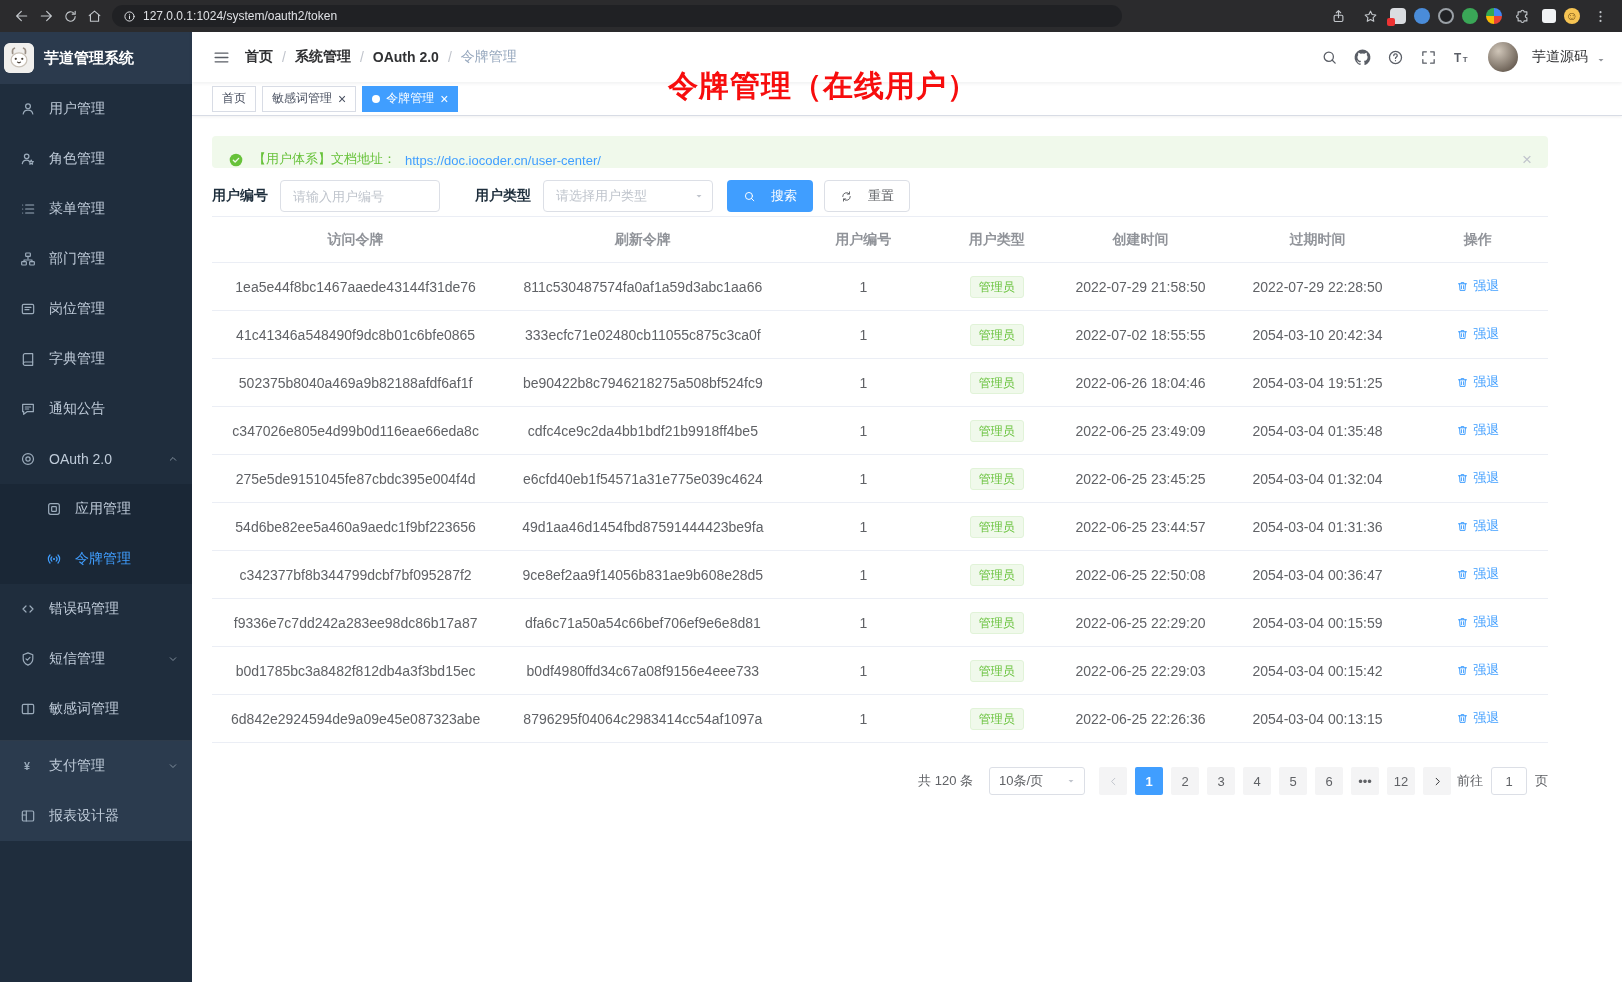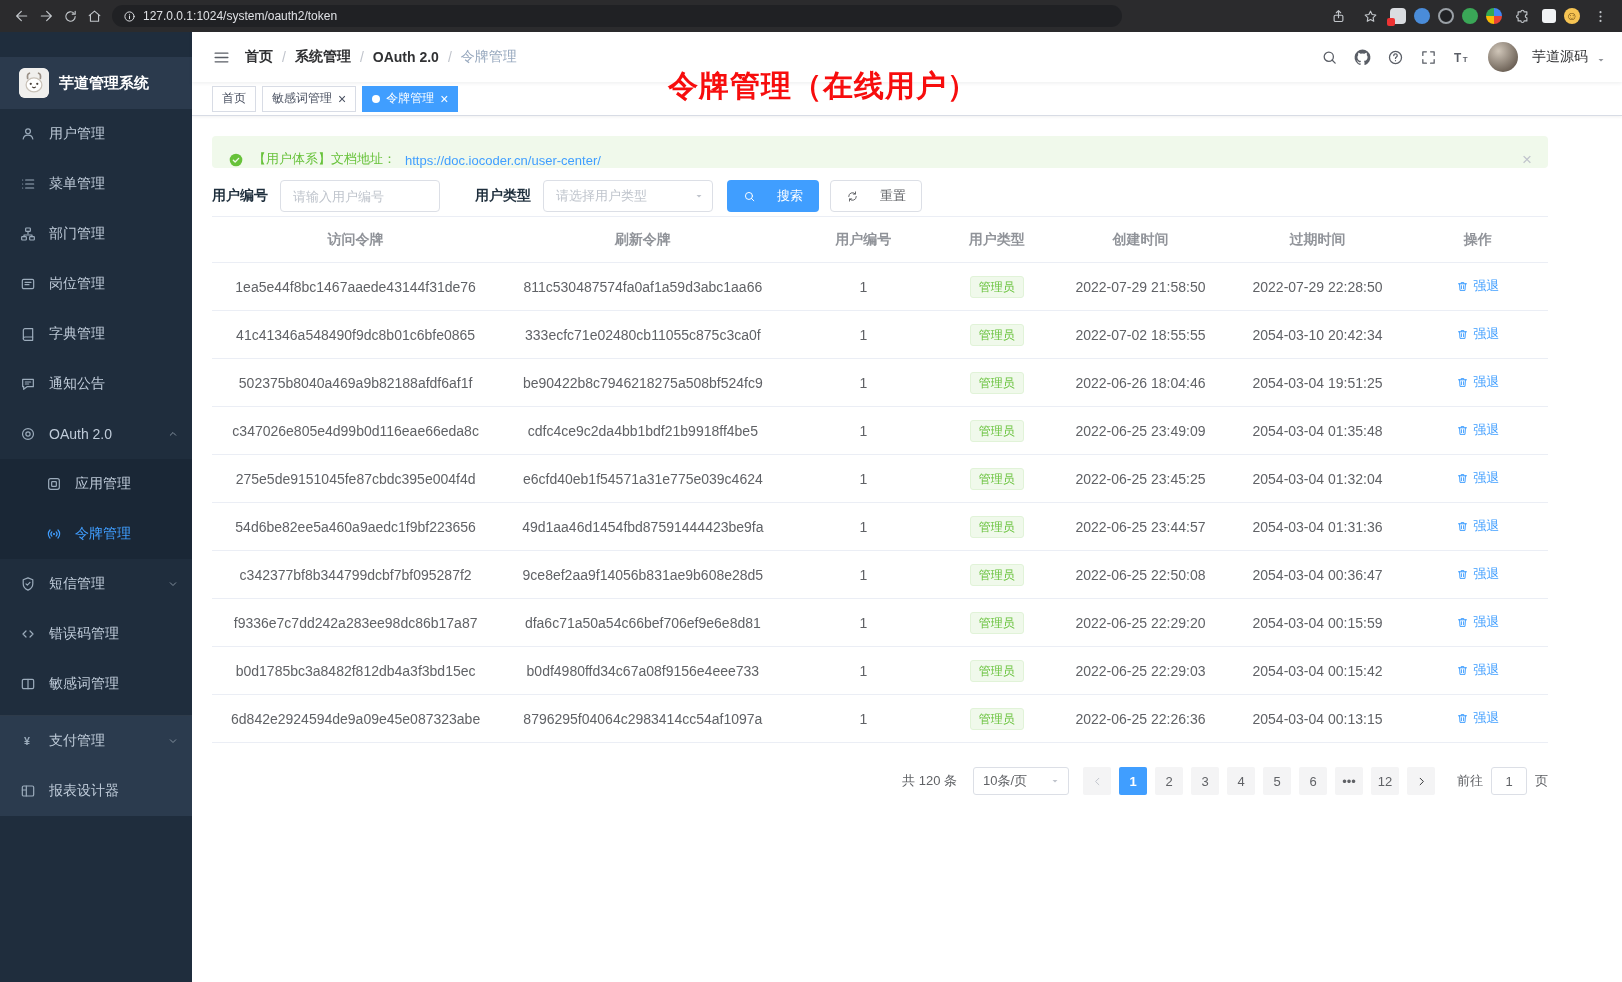--- a/index.html
+++ b/index.html
@@ -18,21 +18,21 @@
   .ring { background:#202124; border:2px solid #9aa0a6; }
   .pinwheel { background:conic-gradient(#4285f4 0 25%, #ea4335 0 50%, #fbbc05 0 75%, #34a853 0); }
   .square { width:14px; height:14px; border-radius:3px; background:#f1f3f4; }
   .smiley { background:#f6c453; color:#6b4a12; font-size:12px; line-height:1; }
 
   
   .app-body { flex:1 1 auto; display:flex; position:relative; min-height:0; }
 
   
   .sidebar { width:192px; flex:0 0 192px; background:#1f2d3d; overflow:hidden; display:flex; flex-direction:column; }
-  .logo { height:52px; flex:0 0 52px; display:flex; align-items:center; gap:10px; padding:0 19px; background:#2b3a4d;margin-top:25px; }
+  .logo { height:52px; flex:0 0 52px; display:flex; align-items:center; gap:10px; padding:0 4px; background:#2b3a4d; }
   .logo-img { width:30px; height:30px; border-radius:6px; overflow:hidden; background:#ececec; display:flex; align-items:center; justify-content:center; }
   .logo-text { color:#fff; font-size:15px; font-weight:700; white-space:nowrap; }
   .menu { flex:1; }
   .menu-item { position:relative; height:50px; display:flex; align-items:center; gap:11px; padding:0 13px 0 20px; color:#bfcbd9; font-size:14px; cursor:pointer; white-space:nowrap; }
   .menu-item .mi-icon { width:18px; display:inline-flex; color:#9cacbc; }
   .menu-item .mi-chevron { margin-left:auto; color:#8a97a5; display:inline-flex; }
   .menu-item.sub { padding-left:46px; background:#1a2736; }
   .menu-item.active { color:#409eff; }
   .menu-item.active .mi-icon { color:#409eff; }
   .menu-divider { margin-top:6px; border-top:1px solid rgba(255,255,255,.07); }
@@ -65,41 +65,41 @@
   .al-text { font-weight:400; }
   .al-link { color:#409eff; text-decoration:none; cursor:pointer; }
   .al-close { margin-left:auto; color:#c0c4cc; font-size:17px; line-height:1; cursor:pointer; }
 
   .filters { display:flex; align-items:center; margin-top:12px; font-size:14px; }
   .f-label { font-weight:700; color:#1f2f3d; margin-right:12px; }
   .f-input { width:160px; height:32px; border:1px solid #dcdfe6; border-radius:4px; padding:0 12px; font-size:13px; color:#606266; margin-right:35px; outline:none; }
   .f-input::placeholder { color:#bfc4cc; }
   .f-select { width:170px; height:32px; border:1px solid #dcdfe6; border-radius:4px; padding:0 26px 0 12px; display:flex; align-items:center; color:#bfc4cc; font-size:13px; position:relative; margin-right:14px; cursor:pointer; }
   .sel-caret { position:absolute; right:7px; top:50%; transform:translateY(-50%); color:#c0c4cc; display:inline-flex; }
-  .btn { height:32px; border-radius:4px; font-size:13px; display:inline-flex; align-items:center; gap:21px; padding:0 15px; cursor:pointer; border:1px solid transparent; font-family:inherit;text-align:center; }
+  .btn { height:32px; border-radius:4px; font-size:13px; display:inline-flex; align-items:center; gap:15px; padding:0 15px; cursor:pointer; border:1px solid transparent; font-family:inherit;text-align:center; }
   .btn-ic { display:inline-flex; }
   .btn-primary { background:#409eff; color:#fff; margin-right:11px; }
   .btn-plain { background:#fff; border-color:#dcdfe6; color:#606266; }
 
   table.tbl { width:100%; margin-top:4px; border-collapse:collapse; table-layout:fixed; }
   .tbl th { height:46px; font-size:14px; color:#909399; font-weight:600; text-align:center; border-top:1px solid #ebeef5; border-bottom:1px solid #ebeef5; white-space:nowrap; }
   .tbl td { height:48px; font-size:14px; color:#606266; text-align:center; border-bottom:1px solid #ebeef5; white-space:nowrap; overflow:hidden; }
   .tag-success { display:inline-block; height:22px; line-height:20px; padding:0 8px; background:#f0f9eb; border:1px solid #e1f3d8; color:#67c23a; border-radius:3px; font-size:12px; }
   .link-blue { color:#409eff; font-size:13px; display:inline-flex; align-items:center; gap:4px; cursor:pointer; text-decoration:none; }
   .lk-ic { display:inline-flex; }
 
   .pagination { display:flex; align-items:center; justify-content:flex-end; margin-top:24px; font-size:13px; color:#606266; }
   .pg-total { margin-right:16px; }
   .pg-size { width:96px; height:28px; border:1px solid #dcdfe6; border-radius:3px; display:flex; align-items:center; padding:0 24px 0 9px; color:#606266; position:relative; margin-right:10px; cursor:pointer; font-size:13px; }
   .pg-btn { min-width:28px; height:28px; margin:0 4px; border:none; background:#f4f4f5; color:#606266; border-radius:2px; font-size:13px; cursor:pointer; display:inline-flex; align-items:center; justify-content:center; font-family:inherit; }
   .pg-btn.active { background:#409eff; color:#fff; font-weight:600; }
   .pg-prev { color:#c0c4cc; }
   .pg-next { color:#303133; }
   .pg-pages { display:inline-flex; }
-  .goto { margin-left:18px; display:inline-flex; align-items:center; gap:8px; }
+  .goto { margin-left:2px; display:inline-flex; align-items:center; gap:8px; }
   .goto-input { width:36px; height:28px; border:1px solid #dcdfe6; border-radius:3px; text-align:center; font-size:13px; color:#606266; outline:none; }
 
   .annotation { position:absolute; left:668px; top:66px; font-size:30px; font-weight:700; color:#f70d0d; letter-spacing:1px; z-index:40; white-space:nowrap; }
   svg { display:block; }
 </style>
 </head>
 <body>
 
 <div class="screen">
 
@@ -196,20 +196,32 @@
                   <path d="M4.8 19.5c.6-3.8 3.3-5.8 7.2-5.8s6.6 2 7.2 5.8"></path>
                 </svg>
               </span>
             </span>
             <span class="mi-label">用户管理</span>
           </div>
           <div class="menu-item">
             <span class="mi-icon">
               <span style="display:inline-flex">
                 <svg viewBox="0 0 24 24" width="16" height="16" fill="none" stroke="currentColor" stroke-width="1.8" stroke-linecap="round" stroke-linejoin="round">
+                  <circle cx="10" cy="8" r="3.4"></circle>
+                  <path d="M3.5 19c.5-3.4 2.9-5.3 6.5-5.3 1.4 0 2.6.3 3.6.9"></path>
+                  <path d="M16.8 13.6l1 2 2.2.3-1.6 1.6.4 2.2-2-1-2 1 .4-2.2-1.6-1.6 2.2-.3z"></path>
+                </svg>
+              </span>
+            </span>
+            <span class="mi-label">角色管理</span>
+          </div>
+          <div class="menu-item">
+            <span class="mi-icon">
+              <span style="display:inline-flex">
+                <svg viewBox="0 0 24 24" width="16" height="16" fill="none" stroke="currentColor" stroke-width="1.8" stroke-linecap="round" stroke-linejoin="round">
                   <path d="M8.5 6h12M8.5 12h12M8.5 18h12M4 6h.01M4 12h.01M4 18h.01"></path>
                 </svg>
               </span>
             </span>
             <span class="mi-label">菜单管理</span>
           </div>
           <div class="menu-item">
             <span class="mi-icon">
               <span style="display:inline-flex">
                 <svg viewBox="0 0 24 24" width="16" height="16" fill="none" stroke="currentColor" stroke-width="1.8" stroke-linecap="round" stroke-linejoin="round">
@@ -292,43 +304,43 @@
                   <path d="M8.8 8.8a4.6 4.6 0 0 0 0 6.4M15.2 8.8a4.6 4.6 0 0 1 0 6.4M6 6a8.6 8.6 0 0 0 0 12M18 6a8.6 8.6 0 0 1 0 12"></path>
                 </svg>
               </span>
             </span>
             <span class="mi-label">令牌管理</span>
           </div>
           <div class="menu-item">
             <span class="mi-icon">
               <span style="display:inline-flex">
                 <svg viewBox="0 0 24 24" width="16" height="16" fill="none" stroke="currentColor" stroke-width="1.8" stroke-linecap="round" stroke-linejoin="round">
+                  <path d="M9 7.5L4.5 12 9 16.5M15 7.5l4.5 4.5L15 16.5"></path>
+                </svg>
+              </span>
+            </span>
+            <span class="mi-label">错误码管理</span>
+          </div>
+          <div class="menu-item">
+            <span class="mi-icon">
+              <span style="display:inline-flex">
+                <svg viewBox="0 0 24 24" width="16" height="16" fill="none" stroke="currentColor" stroke-width="1.8" stroke-linecap="round" stroke-linejoin="round">
                   <path d="M12 2.8l7.2 2.9v5.8c0 4.3-2.9 7.7-7.2 9.7-4.3-2-7.2-5.4-7.2-9.7V5.7z"></path>
                   <path d="M9 11.7l2 2 4-4.2"></path>
                 </svg>
               </span>
             </span>
             <span class="mi-label">短信管理</span>
             <span class="mi-chevron">
               <span style="display:inline-flex">
                 <svg viewBox="0 0 24 24" width="12" height="12" fill="none" stroke="currentColor" stroke-width="1.8" stroke-linecap="round" stroke-linejoin="round">
                   <path d="M6.5 9.5l5.5 5.5 5.5-5.5"></path>
                 </svg>
               </span>
             </span>
-          </div>
-          <div class="menu-item">
-            <span class="mi-icon">
-              <span style="display:inline-flex">
-                <svg viewBox="0 0 24 24" width="16" height="16" fill="none" stroke="currentColor" stroke-width="1.8" stroke-linecap="round" stroke-linejoin="round">
-                  <path d="M9 7.5L4.5 12 9 16.5M15 7.5l4.5 4.5L15 16.5"></path>
-                </svg>
-              </span>
-            </span>
-            <span class="mi-label">错误码管理</span>
           </div>
           <div class="menu-item">
             <span class="mi-icon">
               <span style="display:inline-flex">
                 <svg viewBox="0 0 24 24" width="16" height="16" fill="none" stroke="currentColor" stroke-width="1.8" stroke-linecap="round" stroke-linejoin="round">
                   <rect x="3.5" y="5" width="17" height="14" rx="2"></rect>
                   <path d="M12 5v14"></path>
                 </svg>
               </span>
             </span>

